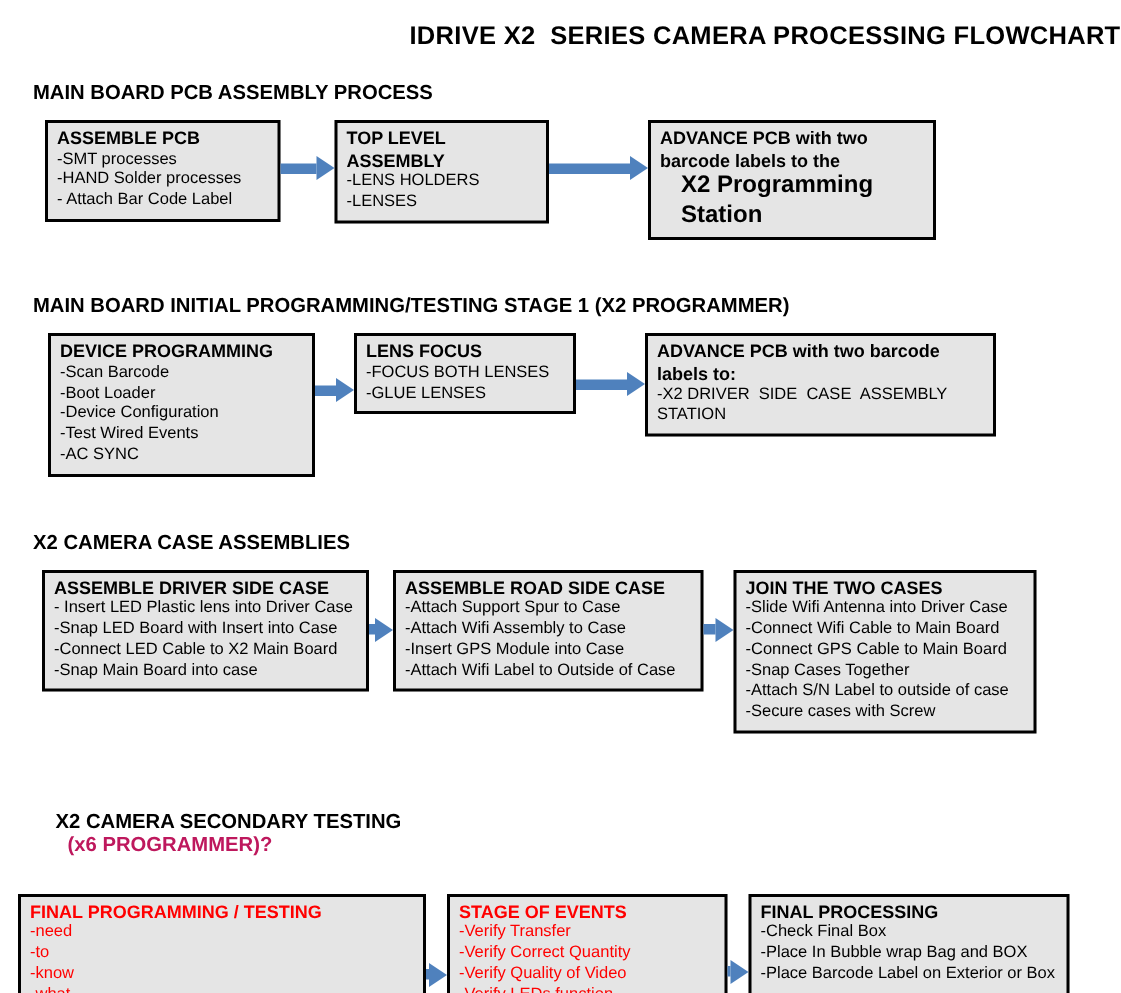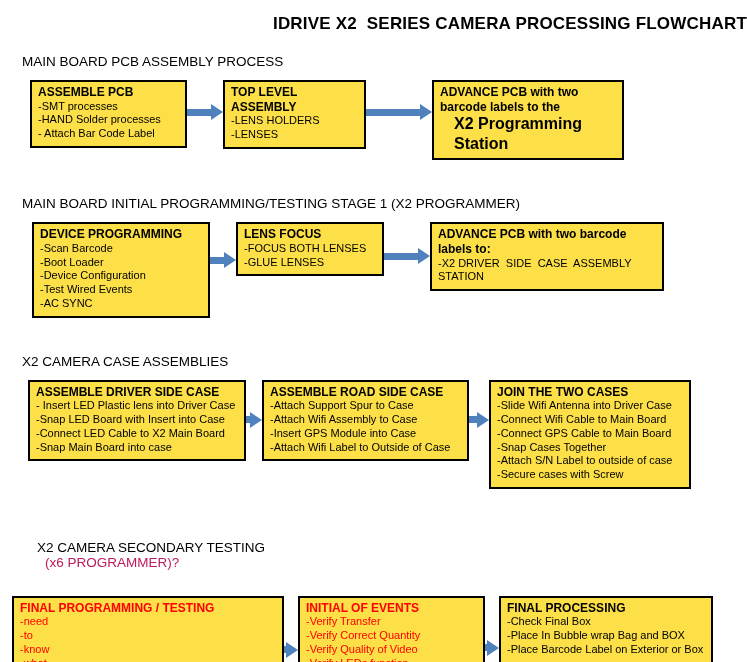--- a/index.html
+++ b/index.html
@@ -15,32 +15,32 @@
   }
   .title {
     text-align: right;
     font-size: 17px;
     font-weight: bold;
     white-space: pre-wrap;
     letter-spacing: 0.2px;
   }
   .section-header {
     font-size: 13.5px;
-    font-weight: normal;
+    font-weight: bold;
     margin: 36px 0 11px 22px;
     white-space: pre-wrap;
   }
   .section-header.first { margin-top: 20px; }
   .red-text { color: #be185d; margin-left: 8px; }
   .row {
     display: flex;
     align-items: flex-start;
   }
   .box {
-    background: #fde047;
+    background: #e5e5e5;
     border: 2px solid #000000;
     padding: 3px 6px 5px 6px;
     box-sizing: border-box;
     flex: 0 0 auto;
   }
   .box-title {
     font-weight: bold;
     font-size: 12px;
     line-height: 1.22;
     white-space: pre-wrap;
@@ -186,21 +186,21 @@
       <div class="box-item">-know</div>
       <div class="box-item">-what</div>
       <div class="box-item">-goes</div>
 
     </div>
     <div class="arrow" style="width:14px;margin-top:46px">
       <span class="shaft"></span>
       <span class="head"></span>
     </div>
     <div class="box red" style="width:187px">
-      <div class="box-title">INITIAL OF EVENTS</div>
+      <div class="box-title">STAGE OF EVENTS</div>
       <div class="box-item">-Verify Transfer</div>
       <div class="box-item">-Verify Correct Quantity</div>
       <div class="box-item">-Verify Quality of Video</div>
       <div class="box-item">-Verify LEDs function</div>
       <div class="box-item">-Verify Audio</div>
 
     </div>
     <div class="arrow" style="width:14px;margin-top:44px">
       <span class="shaft"></span>
       <span class="head"></span>

